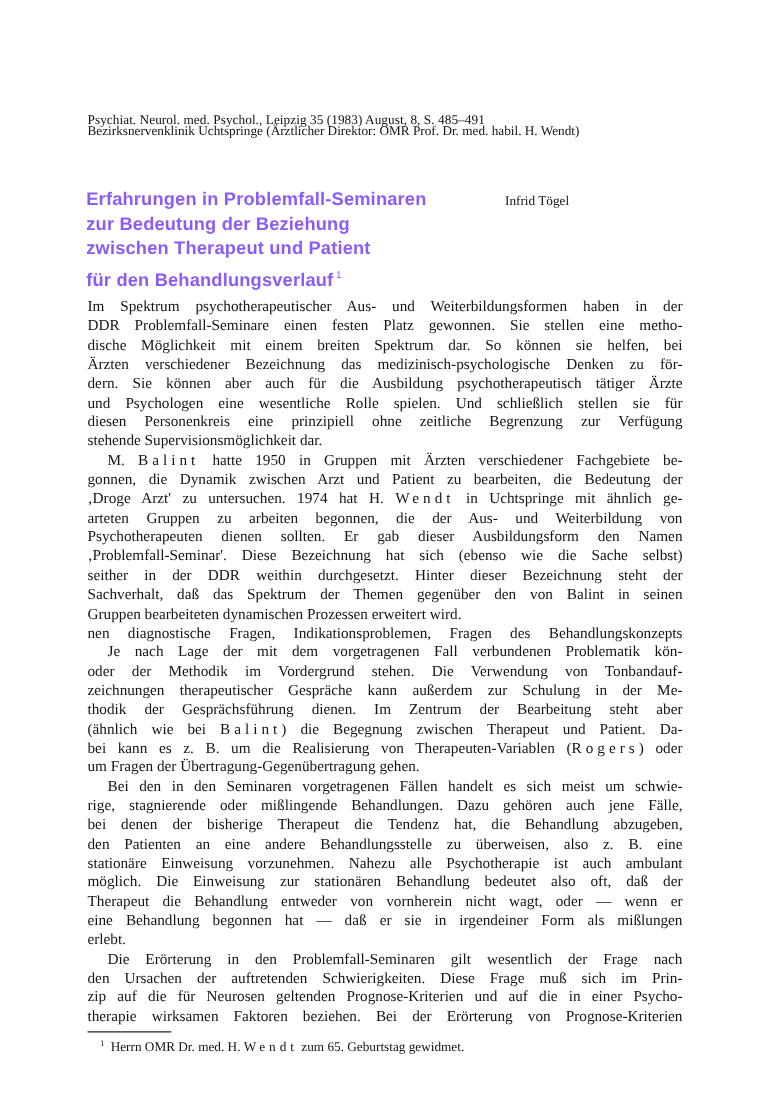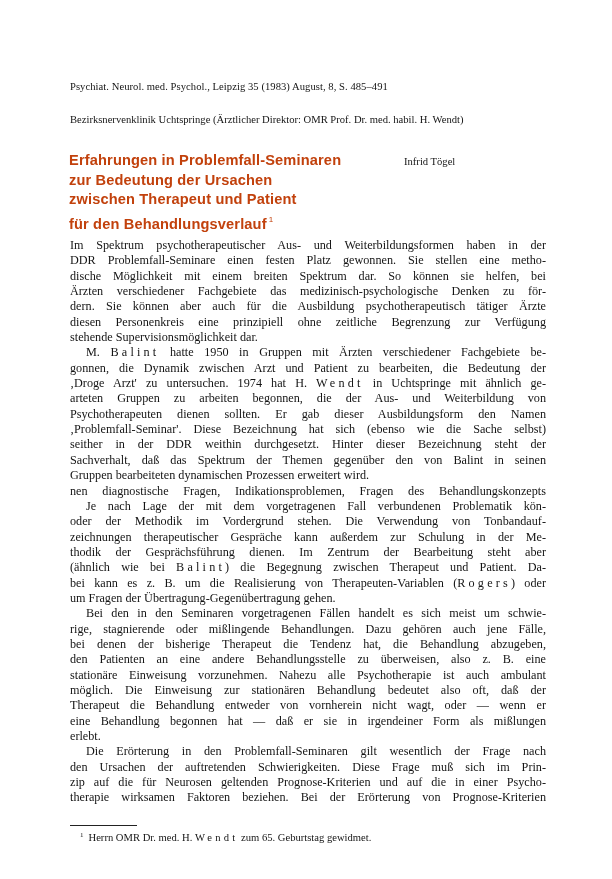--- a/index.html
+++ b/index.html
@@ -11,43 +11,43 @@
       width: 612px;
       height: 879px;
       position: relative;
       overflow: hidden;
       color: #141414;
       font-family: "Liberation Serif", "DejaVu Serif", serif;
     }
     .journal-ref {
       position: absolute;
       left: 70px;
-      top: 81px;
+      top: 91px;
       font-size: 10.6px;
       white-space: nowrap;
       letter-spacing: 0.05px;
     }
     .affiliation {
       position: absolute;
       left: 70px;
-      top: 114px;
+      top: 100px;
       font-size: 10.6px;
       white-space: nowrap;
     }
     .title-block {
       position: absolute;
       left: 69px;
       top: 151px;
       width: 320px;
       font-family: "Liberation Sans", "DejaVu Sans", sans-serif;
       font-weight: bold;
       font-size: 14.6px;
       line-height: 19.6px;
       letter-spacing: 0.15px;
-      color: #c2410c;
+      color: #8b5cf6;
     }
     .title-block .line { display: block; white-space: nowrap; }
     .title-block sup {
       font-size: 8px;
       font-weight: normal;
       vertical-align: 7px;
       margin-left: 2px;
     }
     .author {
       position: absolute;
@@ -100,34 +100,35 @@
     .spaced { letter-spacing: 3.2px; }
   </style>
 </head>
 <body>
 
 <div class="journal-ref">Psychiat. Neurol. med. Psychol., Leipzig 35 (1983) August, 8, S. 485–491</div>
 <div class="affiliation">Bezirksnervenklinik Uchtspringe (Ärztlicher Direktor: OMR Prof. Dr. med. habil. H. Wendt)</div>
 
 <div class="title-block">
   <span class="line">Erfahrungen in Problemfall-Seminaren</span>
-  <span class="line">zur Bedeutung der Ursachen</span>
+  <span class="line">zur Bedeutung der Beziehung</span>
   <span class="line">zwischen Therapeut und Patient</span>
   <span class="line"><span>für den Behandlungsverlauf</span><sup>1</sup></span>
 </div>
 
 <div class="author">Infrid Tögel</div>
 
 <div class="body-text" id="body-text">
     <div>
       <span class="ln">Im Spektrum psychotherapeutischer Aus- und Weiterbildungsformen haben in der</span>
       <span class="ln">DDR Problemfall-Seminare einen festen Platz gewonnen. Sie stellen eine metho-</span>
       <span class="ln">dische Möglichkeit mit einem breiten Spektrum dar. So können sie helfen, bei</span>
-      <span class="ln">Ärzten verschiedener Fachgebiete das medizinisch-psychologische Denken zu för-</span>
+      <span class="ln">Ärzten verschiedener Bezeichnung das medizinisch-psychologische Denken zu för-</span>
       <span class="ln">dern. Sie können aber auch für die Ausbildung psychotherapeutisch tätiger Ärzte</span>
+      <span class="ln">und Psychologen eine wesentliche Rolle spielen. Und schließlich stellen sie für</span>
       <span class="ln">diesen Personenkreis eine prinzipiell ohne zeitliche Begrenzung zur Verfügung</span>
       <span class="ln last">stehende Supervisionsmöglichkeit dar.</span>
     </div>
     <div>
       <span class="ln indent">M. <span class="spaced">Balint</span> hatte 1950 in Gruppen mit Ärzten verschiedener Fachgebiete be-</span>
       <span class="ln">gonnen, die Dynamik zwischen Arzt und Patient zu bearbeiten, die Bedeutung der</span>
       <span class="ln">‚Droge Arzt' zu untersuchen. 1974 hat H. <span class="spaced">Wendt</span> in Uchtspringe mit ähnlich ge-</span>
       <span class="ln">arteten Gruppen zu arbeiten begonnen, die der Aus- und Weiterbildung von</span>
       <span class="ln">Psychotherapeuten dienen sollten. Er gab dieser Ausbildungsform den Namen</span>
       <span class="ln">‚Problemfall-Seminar'. Diese Bezeichnung hat sich (ebenso wie die Sache selbst)</span>

